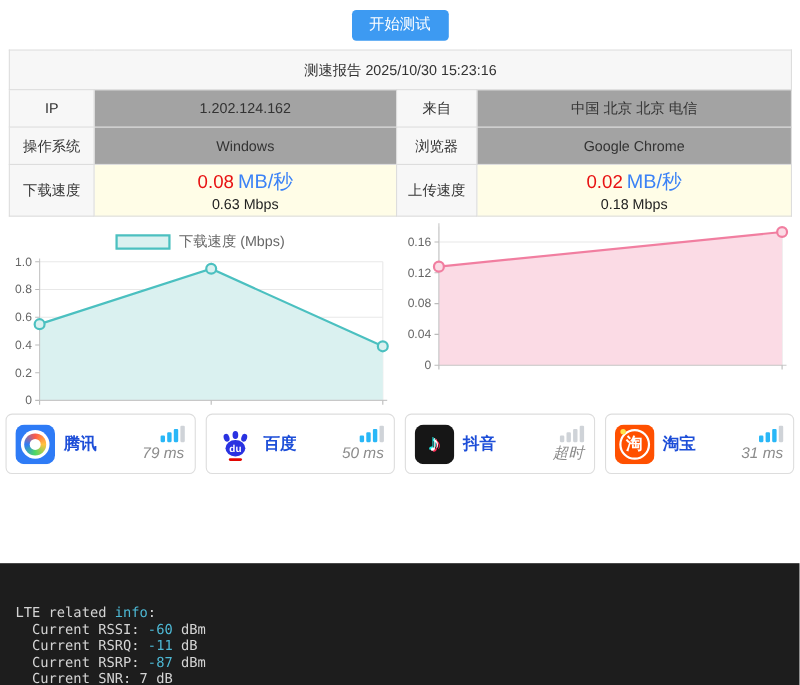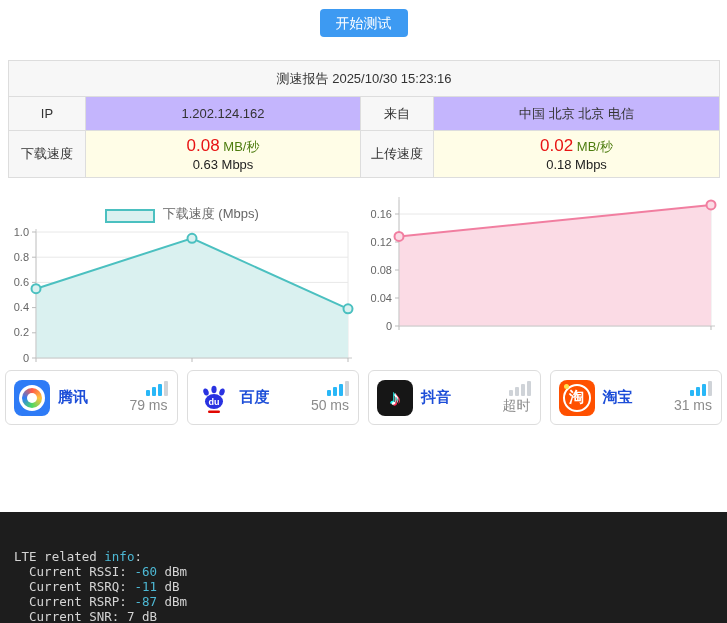--- a/index.html
+++ b/index.html
@@ -6,50 +6,50 @@
   html,body { margin:0; padding:0; }
   body {
     width:727px; height:623px; background:#fff; overflow:hidden; position:relative;
     font-family:"Liberation Sans", sans-serif; color:#333;
   }
   
   .top { height:45px; display:flex; align-items:center; justify-content:center; }
   .start-btn {
     background:#3d9af2; color:#fff; font-size:14px; line-height:1;
     padding:7px 16px; border:none; border-radius:4px; cursor:pointer;
-    font-family:Liberation Sans, sans-serif;
-  }
-  
-  table.report { width:711px; margin:15px 8px; border-collapse:collapse; table-layout:fixed; }
+    font-family:Liberation Mono, monospace;
+  }
+  
+  table.report { width:711px; margin:0 8px; border-collapse:collapse; table-layout:fixed; }
   table.report td { border:1px solid #ddd; text-align:center; font-size:13px; color:#333; padding:2px; }
   .title-cell { height:36px; background:#f7f7f7; }
   .label-cell { background:#f7f7f7; height:34px; }
-  .value-cell { background:#c4b5fd; }
+  .value-cell { background:#a3a3a3; }
   .speed-cell { background:#fffde7; height:47px; }
   .speed-main { color:#e81313; font-size:17px; }
-  .speed-unit { font-size:13px; color:#4d7c0f; }
+  .speed-unit { font-size:18px; color:#3b82f6; }
   .speed-sub  { font-size:13px; color:#222; margin-top:1px; }
   .estimate-cell { height:68px; background:#fff; }
   .estimate-label { font-size:13px; color:#333; }
   .estimate-value { font-size:27px; font-weight:bold; color:#28a428; margin-top:5px; }
   
   .charts { display:flex; margin-top:2px; }
   .chart-block { width:50%; display:flex; flex-direction:column; align-items:center; }
-  .legend { display:flex; align-items:flex-end; gap:8px; margin:12px 0 2px; cursor:pointer; }
+  .legend { display:flex; align-items:center; gap:8px; margin:12px 0 2px; cursor:pointer; }
   .swatch { width:50px; height:14px; border:2px solid; }
   .legend-label { font-size:13px; color:#666; }
   .chart-svg { width:356px; height:142px; display:block; }
   
   .cards { display:flex; gap:9px; padding:0 5px; margin-top:3px; }
   .card { flex:1; height:55px; border:1px solid #ddd; border-radius:6px; background:#fff;
           display:flex; align-items:center; padding:0 9px 0 8px; }
   .card-icon { width:36px; height:36px; border-radius:8px; margin-right:8px; flex:none;
                position:relative; overflow:hidden; }
   .card-name { font-size:15px; font-weight:bold; color:#1d4ed8; }
-  .card-right { margin-left:auto; display:flex; flex-direction:column; align-items:flex-end; }
+  .card-right { margin-left:auto; display:flex; flex-direction:column; align-items:flex-end;font-style:italic; }
   .bars { display:flex; align-items:flex-end; gap:2px; height:15px; }
   .bar { width:4px; border-radius:1px; }
   .latency { font-size:14px; color:#8b8b8b; margin-top:2px; line-height:1.1; }
   
   .terminal {
     position:absolute; left:0; right:0; top:512px; bottom:0; background:#1d1d1d;
     padding:7px 0 0 14px; font-family:"DejaVu Sans Mono", monospace;
     font-size:12.5px; line-height:15px; white-space:pre;
   }
   .watermark {
@@ -74,20 +74,26 @@
     </colgroup>
   <tbody>
       <tr>
     <td colspan="4" class="title-cell">测速报告 2025/10/30 15:23:16</td>
   </tr>
   <tr>
     <td class="label-cell">IP</td>
     <td class="value-cell">1.202.124.162</td>
     <td class="label-cell">来自</td>
     <td class="value-cell">中国 北京 北京 电信</td>
+  </tr>
+  <tr>
+    <td class="label-cell">操作系统</td>
+    <td class="value-cell">Windows</td>
+    <td class="label-cell">浏览器</td>
+    <td class="value-cell">Google Chrome</td>
   </tr>
   <tr>
     <td class="label-cell">下载速度</td>
     <td class="speed-cell">
       <div><span class="speed-main">0.08</span>
         <span class="speed-unit">MB/秒</span></div>
       <div class="speed-sub">0.63 Mbps</div>
     </td>
     <td class="label-cell">上传速度</td>
     <td class="speed-cell">

